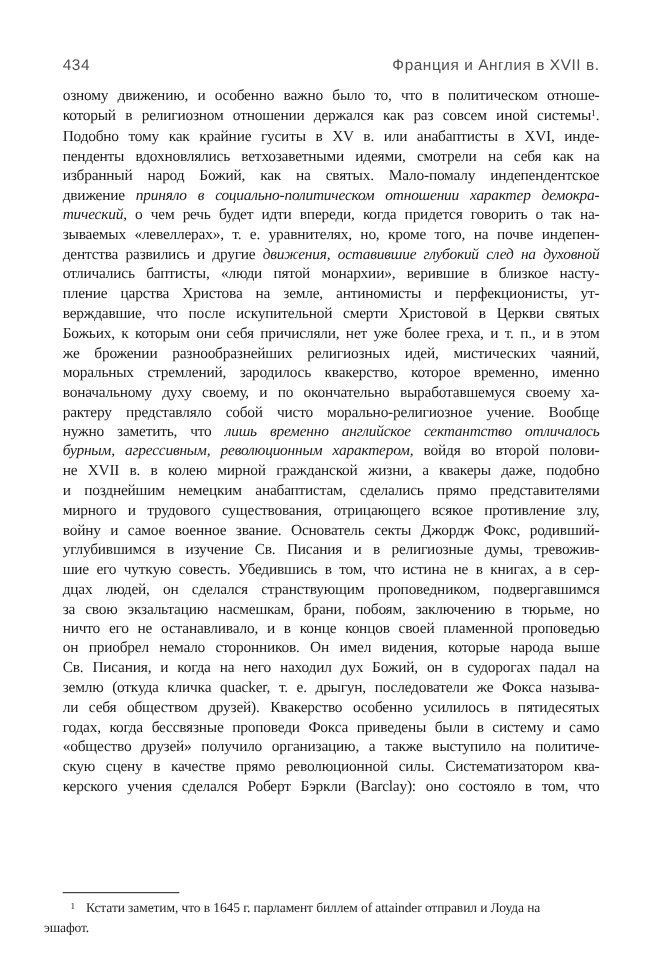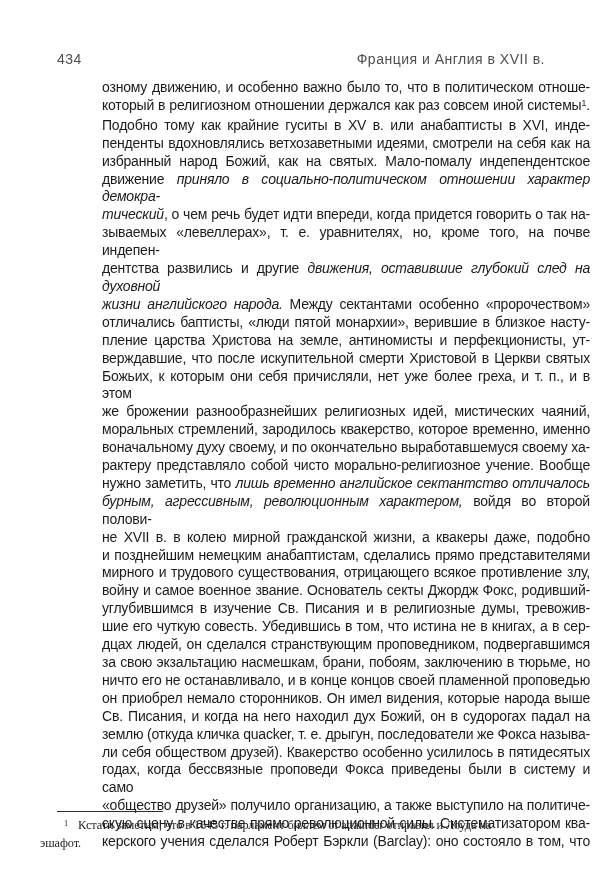--- a/index.html
+++ b/index.html
@@ -25,26 +25,25 @@
     font-family: "Liberation Sans", sans-serif;
     font-size: 14px;
     letter-spacing: 0.5px;
     color: #4f4f4f;
   }
   .body-text {
     position: absolute;
     top: 79px;
     left: 57px;
     width: 488px;
-    font-family: Liberation Sans, sans-serif;
+    font-family: Liberation Serif, serif;
     font-size: 14px;
     line-height: 17.9px;
     letter-spacing: -0.2px;
     color: #1b1b1b;
-    margin-left: 45px;
   }
   .line {
     text-align: justify;
     text-align-last: justify;
     hyphens: none;
   }
   .seg-r { font-style: normal; }
   .seg-i { font-style: italic; }
   .seg-sup {
     font-size: 0.62em;
@@ -93,21 +92,20 @@
   <div class="body-text" id="body-text">
       <div class="line"><span class="seg-r">озному движению, и особенно важно было то, что в политическом отноше-</span></div>
       <div class="line"><span class="seg-r">который в религиозном отношении держался как раз совсем иной системы</span><span class="seg-sup">1</span><span class="seg-r">.</span></div>
       <div class="line"><span class="seg-r">Подобно тому как крайние гуситы в XV в. или анабаптисты в XVI, инде-</span></div>
       <div class="line"><span class="seg-r">пенденты вдохновлялись ветхозаветными идеями, смотрели на себя как на</span></div>
       <div class="line"><span class="seg-r">избранный народ Божий, как на святых. Мало-помалу индепендентское</span></div>
       <div class="line"><span class="seg-r">движение </span><span class="seg-i">приняло в социально-политическом отношении характер демокра-</span></div>
       <div class="line"><span class="seg-i">тический</span><span class="seg-r">, о чем речь будет идти впереди, когда придется говорить о так на-</span></div>
       <div class="line"><span class="seg-r">зываемых «левеллерах», т. е. уравнителях, но, кроме того, на почве индепен-</span></div>
       <div class="line"><span class="seg-r">дентства развились и другие </span><span class="seg-i">движения, оставившие глубокий след на духовной</span></div>
-      <div class="line"><span class="seg-i">жизни английского народа.</span><span class="seg-r"> Между сектантами особенно «пророчеством»</span></div>
       <div class="line"><span class="seg-r">отличались баптисты, «люди пятой монархии», верившие в близкое насту-</span></div>
       <div class="line"><span class="seg-r">пление царства Христова на земле, антиномисты и перфекционисты, ут-</span></div>
       <div class="line"><span class="seg-r">верждавшие, что после искупительной смерти Христовой в Церкви святых</span></div>
       <div class="line"><span class="seg-r">Божьих, к которым они себя причисляли, нет уже более греха, и т. п., и в этом</span></div>
       <div class="line"><span class="seg-r">же брожении разнообразнейших религиозных идей, мистических чаяний,</span></div>
       <div class="line"><span class="seg-r">моральных стремлений, зародилось квакерство, которое временно, именно</span></div>
       <div class="line"><span class="seg-r">воначальному духу своему, и по окончательно выработавшемуся своему ха-</span></div>
       <div class="line"><span class="seg-r">рактеру представляло собой чисто морально-религиозное учение. Вообще</span></div>
       <div class="line"><span class="seg-r">нужно заметить, что </span><span class="seg-i">лишь временно английское сектантство отличалось</span></div>
       <div class="line"><span class="seg-i">бурным, агрессивным, революционным характером,</span><span class="seg-r"> войдя во второй полови-</span></div>

